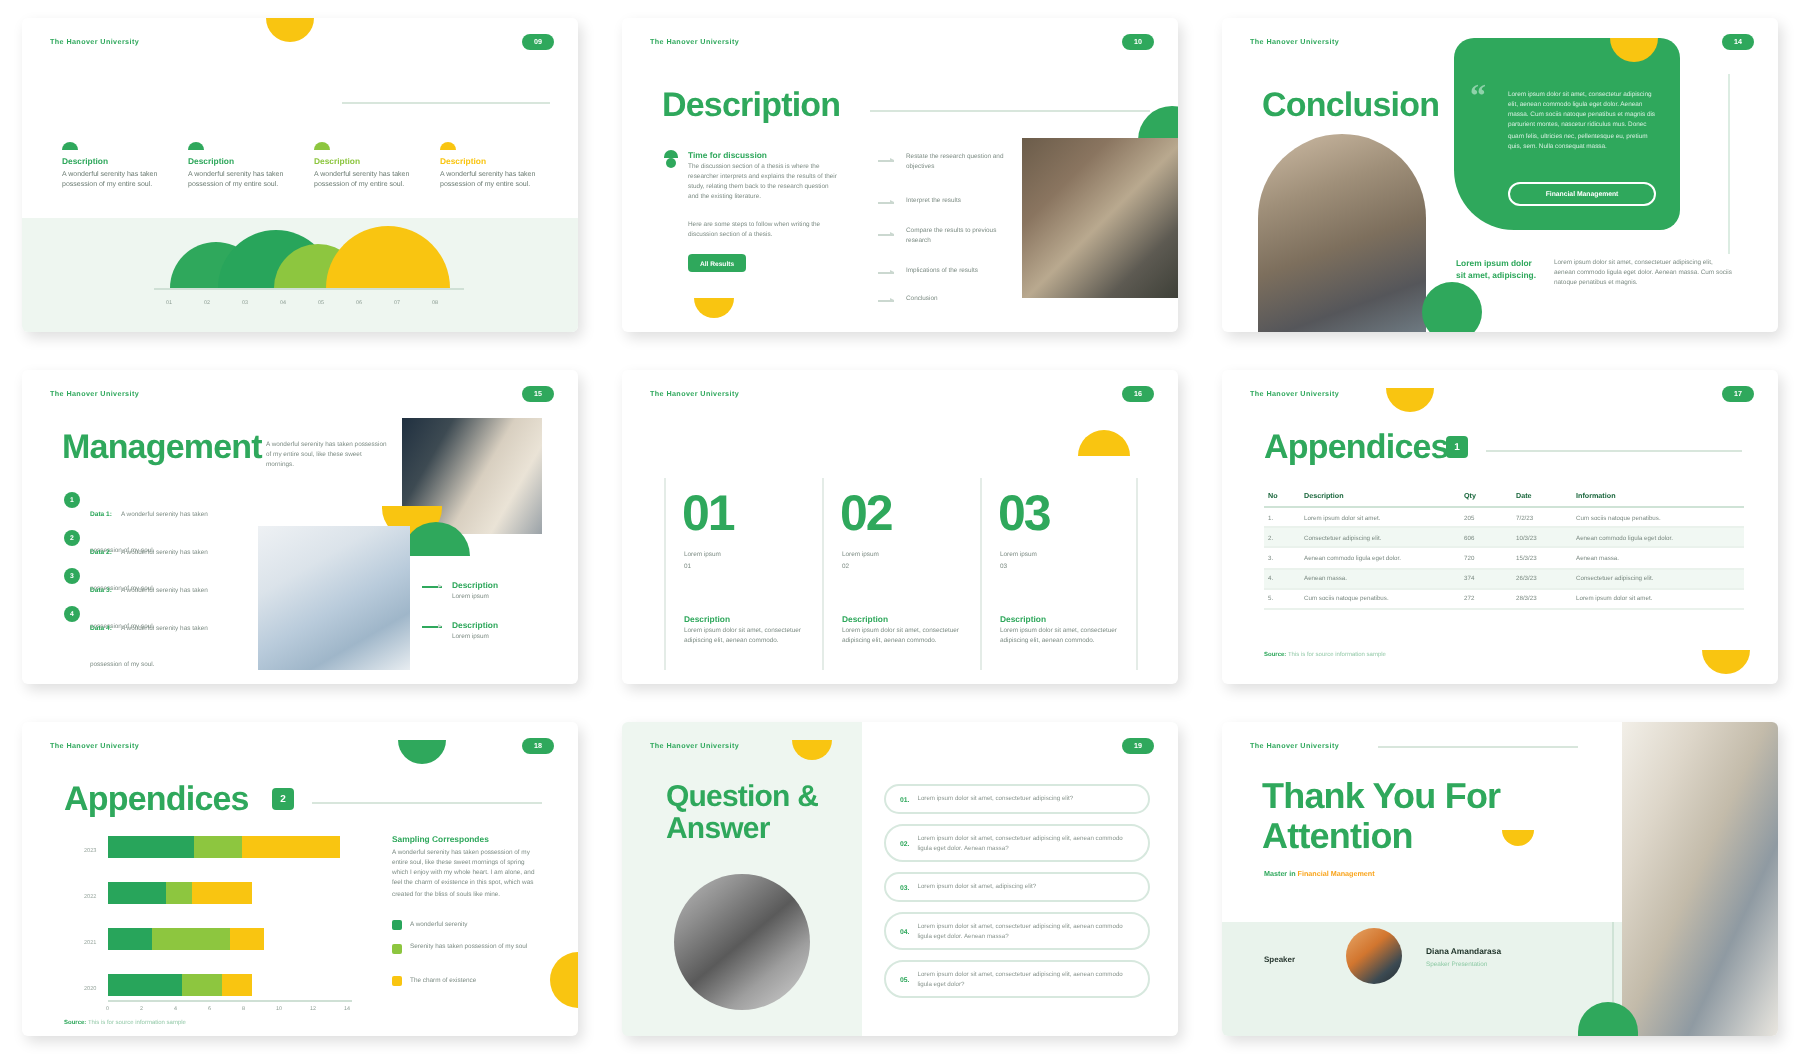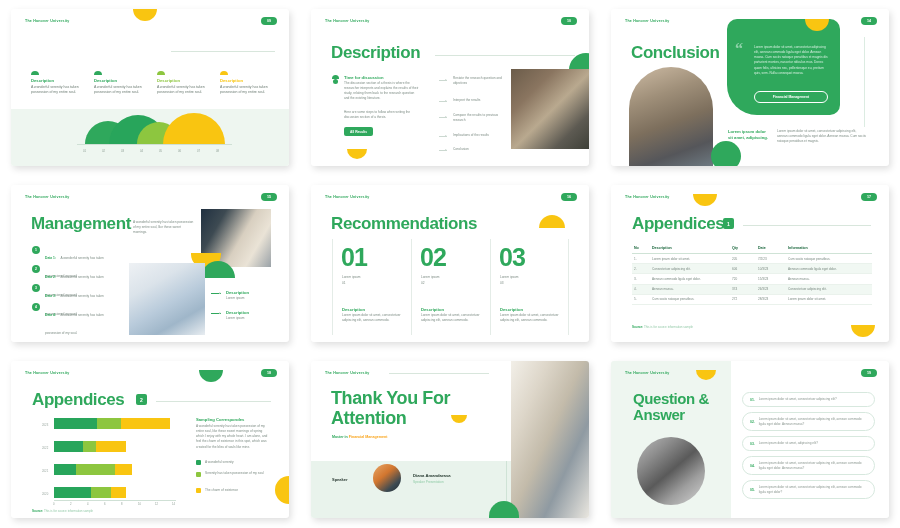--- a/index.html
+++ b/index.html
@@ -291,21 +291,20 @@
       <div class="arrow" style="left:200px;top:128px;width:10px;background:#2FA85C;"></div>
       <div class="lbl-b" style="position:absolute;left:215px;top:125px;">Description</div>
       <div class="tiny" style="position:absolute;left:215px;top:131px;">Lorem ipsum</div>
     </div>
   </div>
 
   <div class="slide-wrap">
     <div class="slide">
       <div class="brand">The Hanover University</div>
       <div class="pagebadge">16</div>
-      <div class="h1" style="left:20px;top:30px;">Recommendations</div>
       <div class="semi-u" style="left:228px;top:30px;width:26px;height:13px;"></div>
 
       <div class="vline" style="left:21px;top:54px;height:96px;"></div>
       <div class="vline" style="left:100px;top:54px;height:96px;"></div>
       <div class="vline" style="left:179px;top:54px;height:96px;"></div>
       <div class="vline" style="left:257px;top:54px;height:96px;"></div>
 
       <div class="bignum" style="left:30px;top:58px;">01</div>
       <div class="tiny" style="position:absolute;left:31px;top:90px;">Lorem ipsum</div>
       <div class="tiny" style="position:absolute;left:31px;top:96px;">01</div>
@@ -452,20 +451,54 @@
       <div style="position:absolute;right:0;top:115px;width:14px;height:28px;background:#F9C511;border-radius:28px 0 0 28px;"></div>
 
       <div class="srcnote" style="left:21px;top:148px;">
         <b>Source:</b>
         <span>This is for source information sample</span>
       </div>
     </div>
   </div>
 
   <div class="slide-wrap">
+    <div class="slide" style="background:#eef6f0;">
+      <div style="position:absolute;left:120px;top:0;width:158px;height:157px;background:#fff;"></div>
+      <div class="brand">The Hanover University</div>
+      <div class="pagebadge">19</div>
+      <div class="semi-d" style="left:85px;top:9px;width:20px;height:10px;"></div>
+
+      <div class="h1" style="left:22px;top:30px;font-size:15px;">Question &amp;</div>
+      <div class="h1" style="left:22px;top:46px;font-size:15px;">Answer</div>
+      <div class="photo ph5" style="left:26px;top:76px;width:68px;height:68px;border-radius:50%;"></div>
+
+      <div class="qpill" style="left:131px;top:31px;width:133px;height:15px;">
+        <span class="qnum">01.</span>
+        <span class="qtxt">Lorem ipsum dolor sit amet, consectetuer adipiscing elit?</span>
+      </div>
+      <div class="qpill" style="left:131px;top:51px;width:133px;height:19px;">
+        <span class="qnum">02.</span>
+        <span class="qtxt">Lorem ipsum dolor sit amet, consectetuer adipiscing elit, aenean commodo ligula eget dolor. Aenean massa?</span>
+      </div>
+      <div class="qpill" style="left:131px;top:75px;width:133px;height:15px;">
+        <span class="qnum">03.</span>
+        <span class="qtxt">Lorem ipsum dolor sit amet, adipiscing elit?</span>
+      </div>
+      <div class="qpill" style="left:131px;top:95px;width:133px;height:19px;">
+        <span class="qnum">04.</span>
+        <span class="qtxt">Lorem ipsum dolor sit amet, consectetuer adipiscing elit, aenean commodo ligula eget dolor. Aenean massa?</span>
+      </div>
+      <div class="qpill" style="left:131px;top:119px;width:133px;height:19px;">
+        <span class="qnum">05.</span>
+        <span class="qtxt">Lorem ipsum dolor sit amet, consectetuer adipiscing elit, aenean commodo ligula eget dolor?</span>
+      </div>
+    </div>
+  </div>
+
+  <div class="slide-wrap">
     <div class="slide">
       <div class="s9band"></div>
       <div class="photo ph6" style="right:0;top:0;width:78px;height:157px;"></div>
       <div class="brand">The Hanover University</div>
       <div class="rule" style="left:78px;top:12px;width:100px;"></div>
 
       <div class="h1" style="left:20px;top:28px;font-size:18px;">Thank You For</div>
       <div class="h1" style="left:20px;top:48px;font-size:18px;">Attention</div>
       <div class="semi-d" style="left:140px;top:54px;width:16px;height:8px;"></div>
 
@@ -476,47 +509,13 @@
       <div class="lbl-b" style="position:absolute;left:21px;top:116px;color:#2b3a33;font-size:4px;">Speaker</div>
       <div class="photo ph7" style="left:62px;top:103px;width:28px;height:28px;border-radius:50%;"></div>
       <div class="lbl-b" style="position:absolute;left:102px;top:112px;color:#1f3329;font-size:4.2px;">Diana Amandarasa</div>
       <div class="tiny" style="position:absolute;left:102px;top:119px;color:#8ecaa5;">Speaker Presentation</div>
 
       <div class="semi-u" style="left:178px;top:140px;width:30px;height:17px;background:#2FA85C;"></div>
       <div class="vline" style="left:195px;top:100px;height:40px;background:#cfe3d6;"></div>
     </div>
   </div>
 
-  <div class="slide-wrap">
-    <div class="slide" style="background:#eef6f0;">
-      <div style="position:absolute;left:120px;top:0;width:158px;height:157px;background:#fff;"></div>
-      <div class="brand">The Hanover University</div>
-      <div class="pagebadge">19</div>
-      <div class="semi-d" style="left:85px;top:9px;width:20px;height:10px;"></div>
-
-      <div class="h1" style="left:22px;top:30px;font-size:15px;">Question &amp;</div>
-      <div class="h1" style="left:22px;top:46px;font-size:15px;">Answer</div>
-      <div class="photo ph5" style="left:26px;top:76px;width:68px;height:68px;border-radius:50%;"></div>
-
-      <div class="qpill" style="left:131px;top:31px;width:133px;height:15px;">
-        <span class="qnum">01.</span>
-        <span class="qtxt">Lorem ipsum dolor sit amet, consectetuer adipiscing elit?</span>
-      </div>
-      <div class="qpill" style="left:131px;top:51px;width:133px;height:19px;">
-        <span class="qnum">02.</span>
-        <span class="qtxt">Lorem ipsum dolor sit amet, consectetuer adipiscing elit, aenean commodo ligula eget dolor. Aenean massa?</span>
-      </div>
-      <div class="qpill" style="left:131px;top:75px;width:133px;height:15px;">
-        <span class="qnum">03.</span>
-        <span class="qtxt">Lorem ipsum dolor sit amet, adipiscing elit?</span>
-      </div>
-      <div class="qpill" style="left:131px;top:95px;width:133px;height:19px;">
-        <span class="qnum">04.</span>
-        <span class="qtxt">Lorem ipsum dolor sit amet, consectetuer adipiscing elit, aenean commodo ligula eget dolor. Aenean massa?</span>
-      </div>
-      <div class="qpill" style="left:131px;top:119px;width:133px;height:19px;">
-        <span class="qnum">05.</span>
-        <span class="qtxt">Lorem ipsum dolor sit amet, consectetuer adipiscing elit, aenean commodo ligula eget dolor?</span>
-      </div>
-    </div>
-  </div>
-
 </div>
 
 </body></html>

